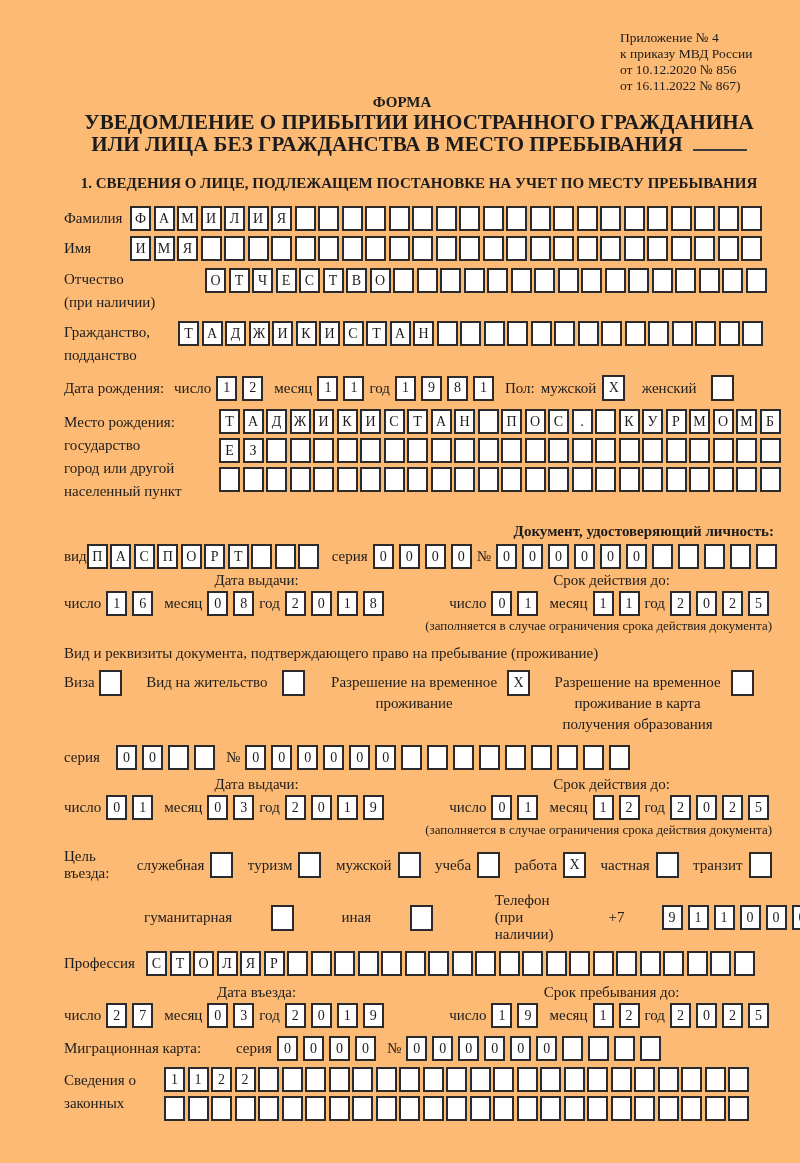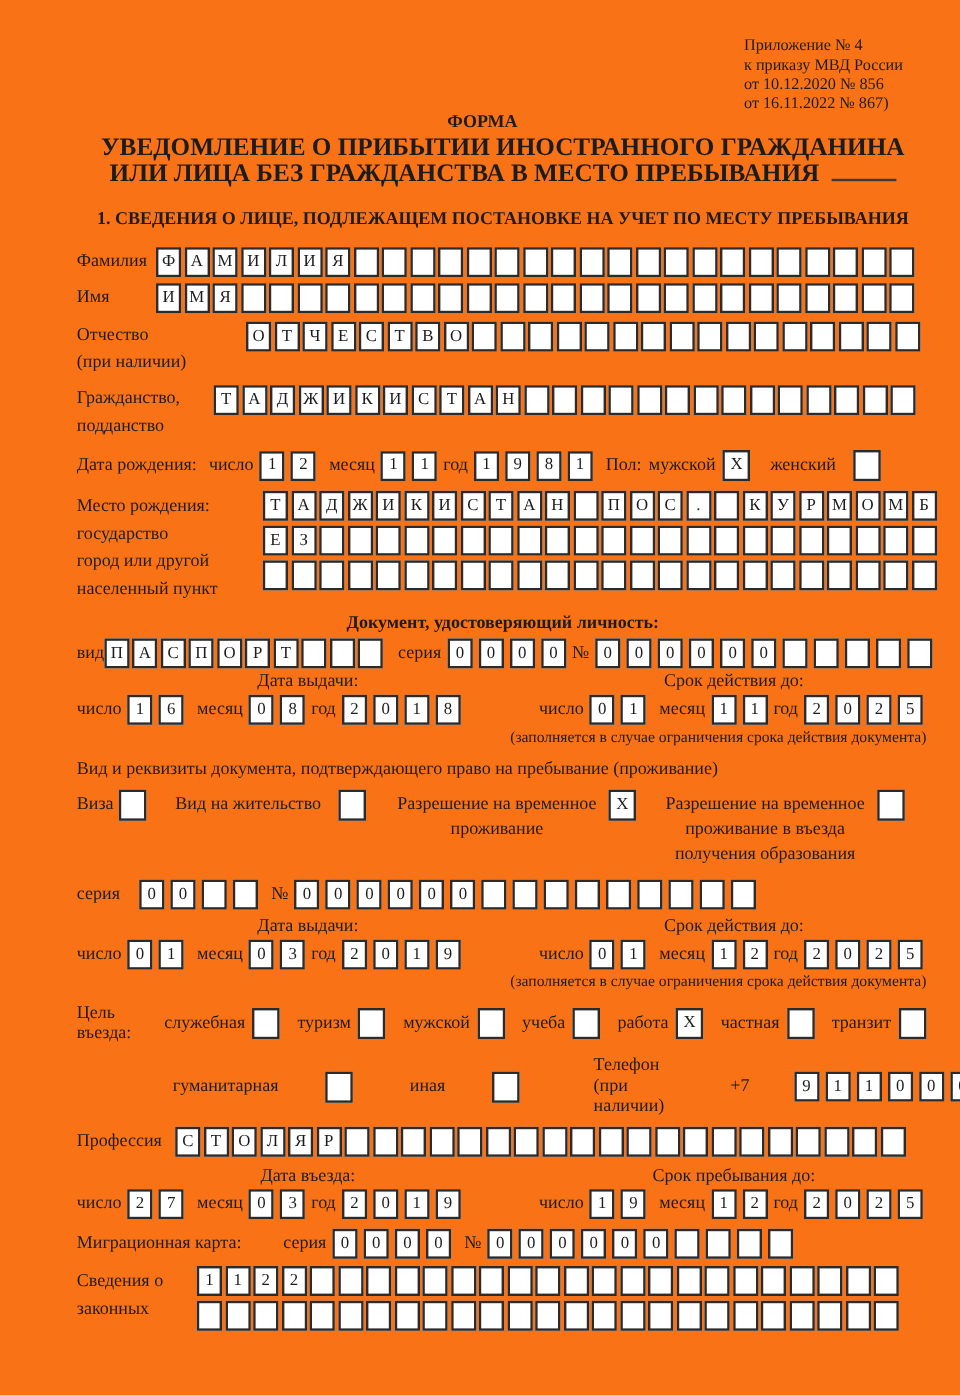--- a/index.html
+++ b/index.html
@@ -7,21 +7,21 @@
   body {
     font-family: "Liberation Serif", "DejaVu Serif", serif;
     color: #1c1c1c;
     font-size: 15px;
   }
   .page {
     position: relative;
     width: 800px; height: 1163px;
     overflow: hidden;
     padding: 30px 26px 14px 64px;
-    background: #f97316;
+    background: #fdba74;
   }
   
   .ref { margin-left: 556px; font-size: 13.5px; line-height: 16px; }
   .ref .grp2 { margin-top: 5px; }
   .forma { padding-right: 34px; text-align: center; font-weight: bold; font-size: 15px; }
   
   .title { text-align: center; font-weight: bold; font-size: 21px; line-height: 22px; }
   .blankline { display: inline-block; width: 54px; height: 13px; border-bottom: 2.5px solid #3a3a3a; margin-left: 10px; }
   .sec { margin-top: 20px; text-align: center; font-weight: bold; font-size: 15px; }
   
@@ -41,21 +41,21 @@
   .lbl-prof { width: 82px; }
   .lblcol { flex: none; line-height: 23px; padding-top: 2px; }
   .lblcol-145 { width: 141px; }
   .lblcol-114 { width: 114px; }
   .lblcol-100 { width: 100px; }
   .boxcol .boxes { margin-bottom: 4px; }
   
   .inline { display: flex; align-items: center; }
   .gap6 { margin-left: 6px; } .gap10 { margin-left: 10px; } .gap14 { margin-left: 14px; }
   .dl { margin-right: 5px; }
-  .dochead { margin-top: 8px; text-align: center; font-weight: bold; }
+  .dochead { margin-top: 20px; text-align: right; font-weight: bold; }
   .datesec { display: flex; margin-top: 3px; }
   .dcol-l { width: 395px; }
   .dcol-r { flex: 1; }
   .dhead { text-align: center; margin-bottom: 2px; }
   .dline { display: flex; align-items: center; }
   .note { text-align: right; font-size: 13px; margin-top: 2px; padding-right: 2px; }
   .para { margin-top: 8px; line-height: 22px; }
   
   .optrow { display: flex; align-items: flex-start; margin-top: 6px; }
   .opt { display: flex; align-items: flex-start; }
@@ -448,21 +448,21 @@
         <span>Разрешение на временное</span>
         <span>проживание</span>
       </span>
       <span class="boxes cbx" style="margin-left:10px;">
           <span class="box">X</span>
         </span>
     </div>
     <div class="opt" style="margin-left:22px;">
       <span class="multi">
         <span>Разрешение на временное</span>
-        <span>проживание в въезда</span>
+        <span>проживание в карта</span>
         <span>получения образования</span>
       </span>
       <span class="boxes cbx" style="margin-left:10px;">
           <span class="box"></span>
         </span>
     </div>
   </div>
 
   <div class="crow inline" style="align-items:center; margin-top:10px;">
     <span style="width:52px;">серия</span>

